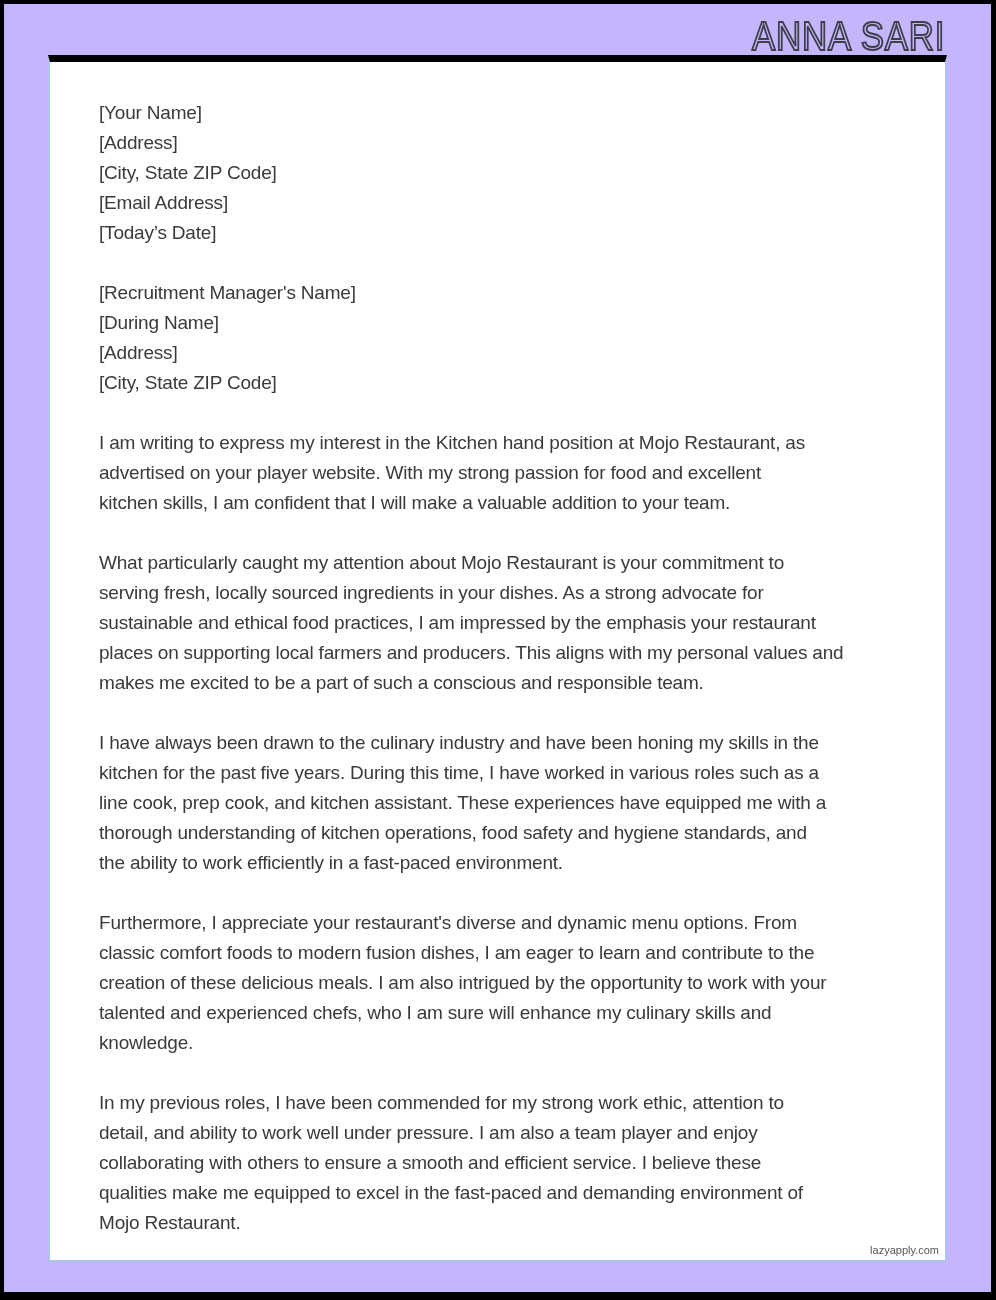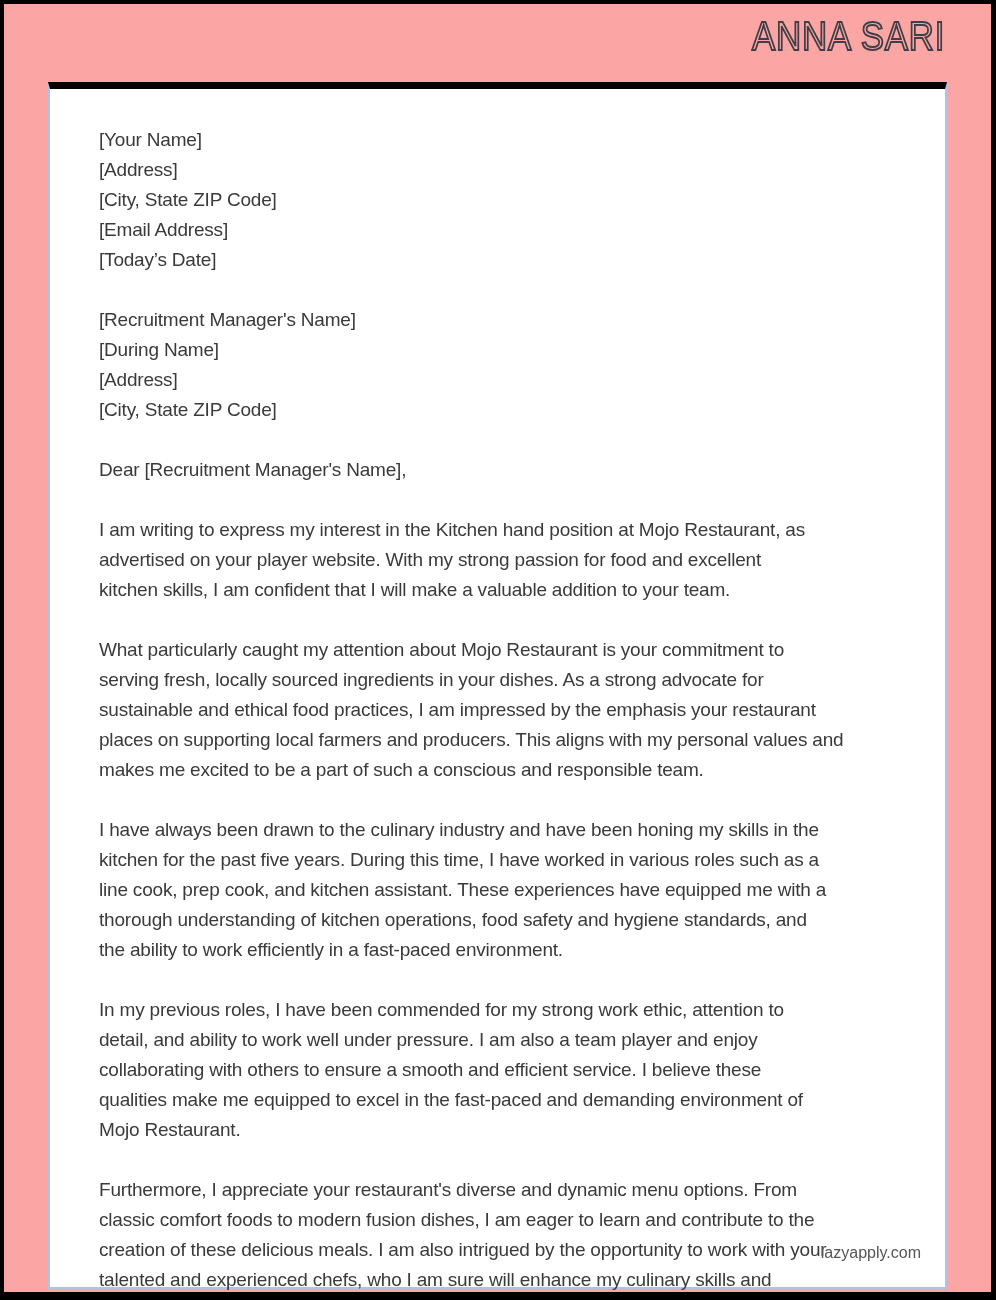--- a/index.html
+++ b/index.html
@@ -10,21 +10,21 @@
     overflow: hidden;
   }
   .frame {
     width: 996px; height: 1300px;
     background: #000000;
     padding: 4px 5px 8px 4px;
   }
   .canvas {
     position: relative;
     width: 987px; height: 1288px;
-    background: #fca5a5;
+    background: #c4b5fd;
     overflow: hidden;
   }
   .header-name {
     position: absolute;
     top: 10px; right: 46px;
     font-size: 40px;
     font-weight: 400;
     letter-spacing: 1px;
     color: transparent;
     -webkit-text-stroke: 2px #3e3f47;
@@ -37,35 +37,34 @@
     position: absolute;
     left: 44px; top: 51px;
     width: 899px; height: 1207px;
     background: #ffffff;
     border-top: 7px solid #000000;
     border-left: 2px solid #adc3eb;
     border-right: 2px solid #adc3eb;
     border-bottom: 2px solid #adc3eb;
     padding: 36px 46px 0 49px;
     overflow: visible;
-    margin-top: 27px;
   }
   .block {
     white-space: pre;
     font-size: 19px;
     line-height: 30px;
     letter-spacing: -0.2px;
     font-weight: 300;
     color: #3a3a3a;
     margin-bottom: 30px;
   }
   .watermark {
     position: absolute;
-    top: 1240px; right: 70px;
-    font-size: 16px;
+    top: 1240px; right: 52px;
+    font-size: 11px;
     color: #555555;
     letter-spacing: 0px;
     white-space: nowrap;
   }
 </style>
 </head>
 <body>
 
 <div class="frame">
   <div class="canvas">
@@ -77,47 +76,46 @@
 [Address]
 [City, State ZIP Code]
 [Email Address]
 [Today’s Date]</div>
 
       <div class="block">[Recruitment Manager's Name]
 [During Name]
 [Address]
 [City, State ZIP Code]</div>
 
-      <div class="block">Dear [Recruitment Manager's Name],</div>
 
       <div class="block">I am writing to express my interest in the Kitchen hand position at Mojo Restaurant, as
 advertised on your player website. With my strong passion for food and excellent
 kitchen skills, I am confident that I will make a valuable addition to your team.</div>
 
       <div class="block">What particularly caught my attention about Mojo Restaurant is your commitment to
 serving fresh, locally sourced ingredients in your dishes. As a strong advocate for
 sustainable and ethical food practices, I am impressed by the emphasis your restaurant
 places on supporting local farmers and producers. This aligns with my personal values and
 makes me excited to be a part of such a conscious and responsible team.</div>
 
       <div class="block">I have always been drawn to the culinary industry and have been honing my skills in the
 kitchen for the past five years. During this time, I have worked in various roles such as a
 line cook, prep cook, and kitchen assistant. These experiences have equipped me with a
 thorough understanding of kitchen operations, food safety and hygiene standards, and
 the ability to work efficiently in a fast-paced environment.</div>
 
+      <div class="block">Furthermore, I appreciate your restaurant's diverse and dynamic menu options. From
+classic comfort foods to modern fusion dishes, I am eager to learn and contribute to the
+creation of these delicious meals. I am also intrigued by the opportunity to work with your
+talented and experienced chefs, who I am sure will enhance my culinary skills and
+knowledge.</div>
+
       <div class="block">In my previous roles, I have been commended for my strong work ethic, attention to
 detail, and ability to work well under pressure. I am also a team player and enjoy
 collaborating with others to ensure a smooth and efficient service. I believe these
 qualities make me equipped to excel in the fast-paced and demanding environment of
 Mojo Restaurant.</div>
-
-      <div class="block">Furthermore, I appreciate your restaurant's diverse and dynamic menu options. From
-classic comfort foods to modern fusion dishes, I am eager to learn and contribute to the
-creation of these delicious meals. I am also intrigued by the opportunity to work with your
-talented and experienced chefs, who I am sure will enhance my culinary skills and
-knowledge.</div>
     </div>
 
     <div class="watermark">lazyapply.com</div>
 
   </div>
 </div>
 
 </body></html>

